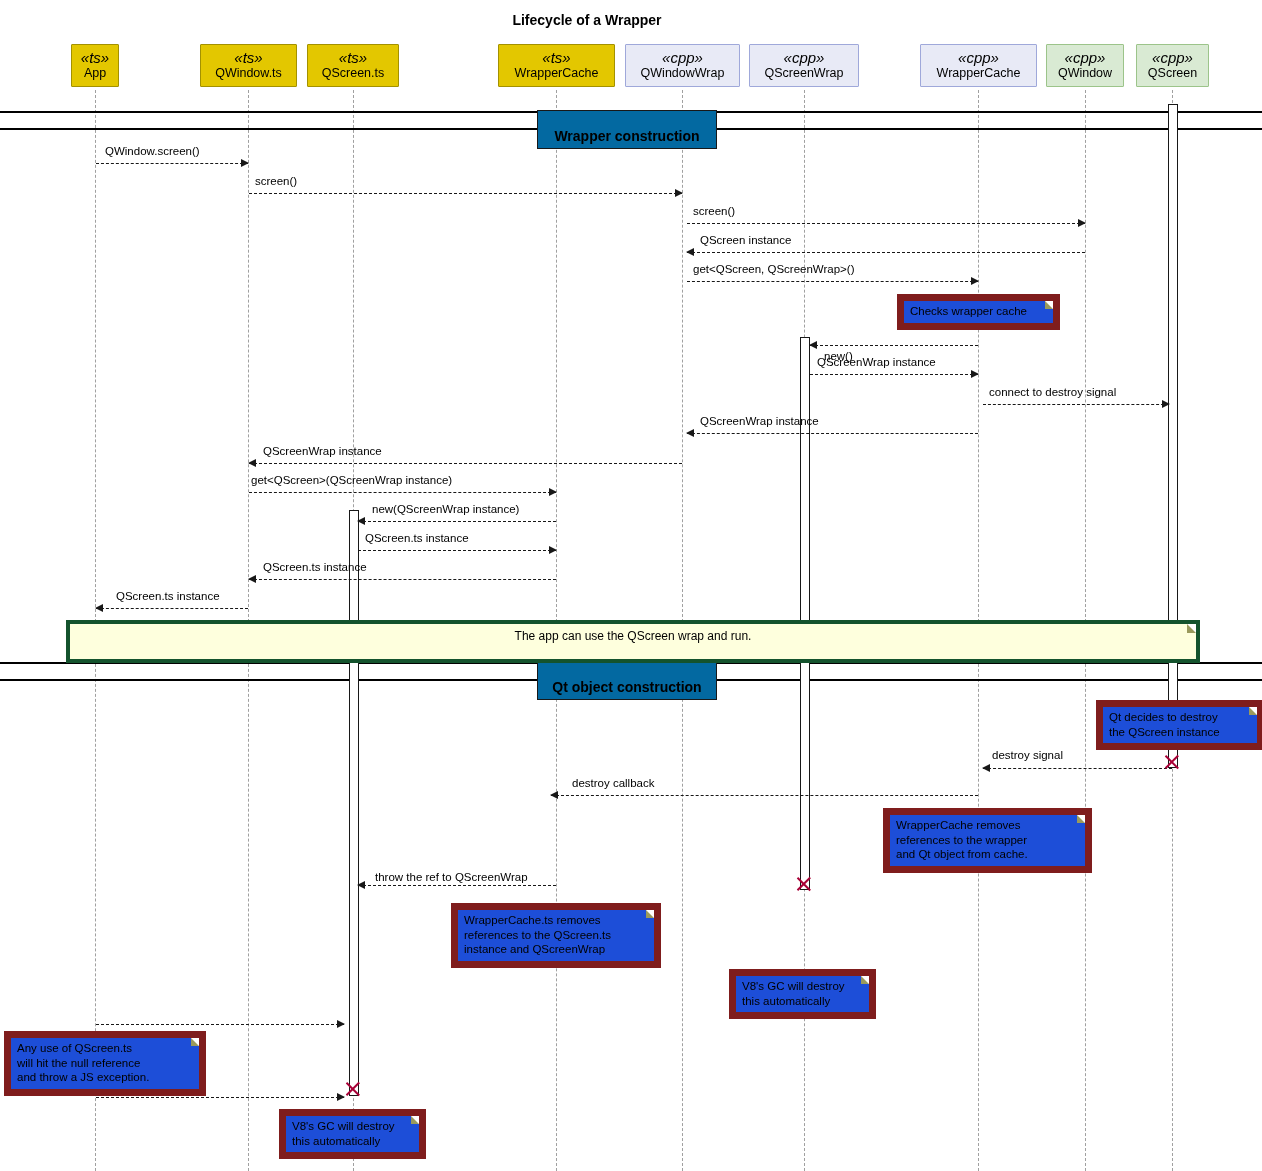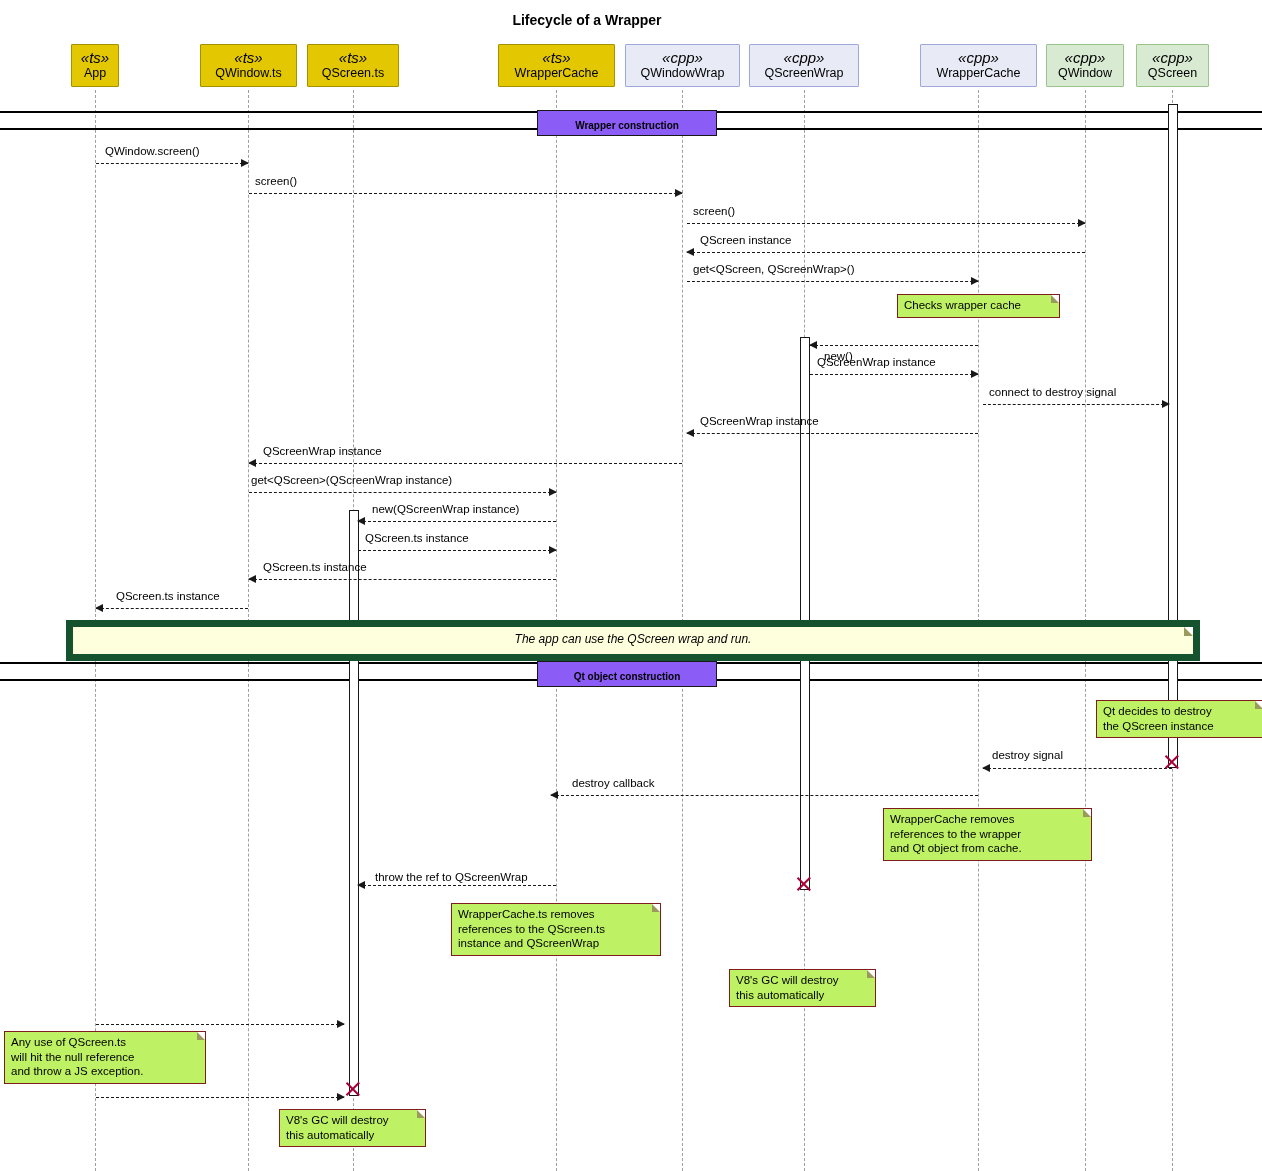--- a/index.html
+++ b/index.html
@@ -9,36 +9,36 @@
   .lifeline{position:absolute;width:0;border-left:1px dashed #a0a0a0;}
   .actbar{position:absolute;width:8px;background:#fff;border:1px solid #181818;}
   .part{position:absolute;box-sizing:border-box;border:1px solid #7a7a00;border-radius:1px;
         text-align:center;padding:4px 8px 5px 8px;line-height:1.15;}
   .part .st{display:block;font-size:15px;font-style:italic;}
   .part .nm{display:block;font-size:12.5px;}
   .p-ts{background:#e3c700;border-color:#a39100;}
   .p-cpp-light{background:#e8eaf6;border-color:#9fa8da;}
   .p-cpp-green{background:#d9ead3;border-color:#9cc48a;}
   .sepline{position:absolute;left:0;width:1262px;height:0;border-top:2px solid #000;}
-  .divider-box{position:absolute;box-sizing:border-box;background:#8b5cf6;border:1px solid #181818;
-        font-size:10px;font-weight:bold;color:#000;text-align:center;padding:9px 10px 4px 10px;}
+  .divider-box{position:absolute;box-sizing:border-box;background:#0369a1;border:1px solid #181818;
+        font-size:14px;font-weight:bold;color:#000;text-align:center;padding:17px 10px 4px 10px;}
   .msg{position:absolute;height:0;}
   .msg .ln{position:absolute;left:0;top:0;width:100%;height:0;}
   .dashed .ln{border-top:1px dashed #181818;}
   .arrowR{position:absolute;right:-1px;top:-4px;width:0;height:0;
         border-top:4px solid transparent;border-bottom:4px solid transparent;border-left:8px solid #181818;}
   .arrowL{position:absolute;left:-1px;top:-4px;width:0;height:0;
         border-top:4px solid transparent;border-bottom:4px solid transparent;border-right:8px solid #181818;}
   .mlabel{position:absolute;font-size:11.5px;color:#000;white-space:nowrap;}
-  .note{position:absolute;box-sizing:border-box;background:#bef264;border:1px solid #7f1d1d;
+  .note{position:absolute;box-sizing:border-box;background:#1d4ed8;border:7px solid #7f1d1d;
         font-size:11.5px;line-height:1.27;color:#000;padding:3px 6px 4px 6px;white-space:pre-line;}
   .note:after{content:"";position:absolute;right:0;top:0;width:0;height:0;
         border-top:8px solid #ffffff;border-left:8px solid #9a9a5c;}
-  .wide-note{position:absolute;box-sizing:border-box;background:#feffdd;border:7px solid #14532d;
-        font-size:12px;color:#000;text-align:center;padding:5px 6px 8px 6px;font-style:italic;}
+  .wide-note{position:absolute;box-sizing:border-box;background:#feffdd;border:4px solid #14532d;
+        font-size:12px;color:#000;text-align:center;padding:5px 6px 16px 6px;}
   .wide-note:after{content:"";position:absolute;right:0;top:0;width:0;height:0;
         border-top:9px solid #ffffff;border-left:9px solid #9a9a5c;}
   .xmark{position:absolute;width:18px;height:18px;}
   .xmark:before,.xmark:after{content:"";position:absolute;left:50%;top:0;width:2.4px;height:18px;background:#a80036;}
   .xmark:before{transform:translateX(-50%) rotate(45deg);}
   .xmark:after{transform:translateX(-50%) rotate(-45deg);}
 </style>
 </head>
 <body>
 

